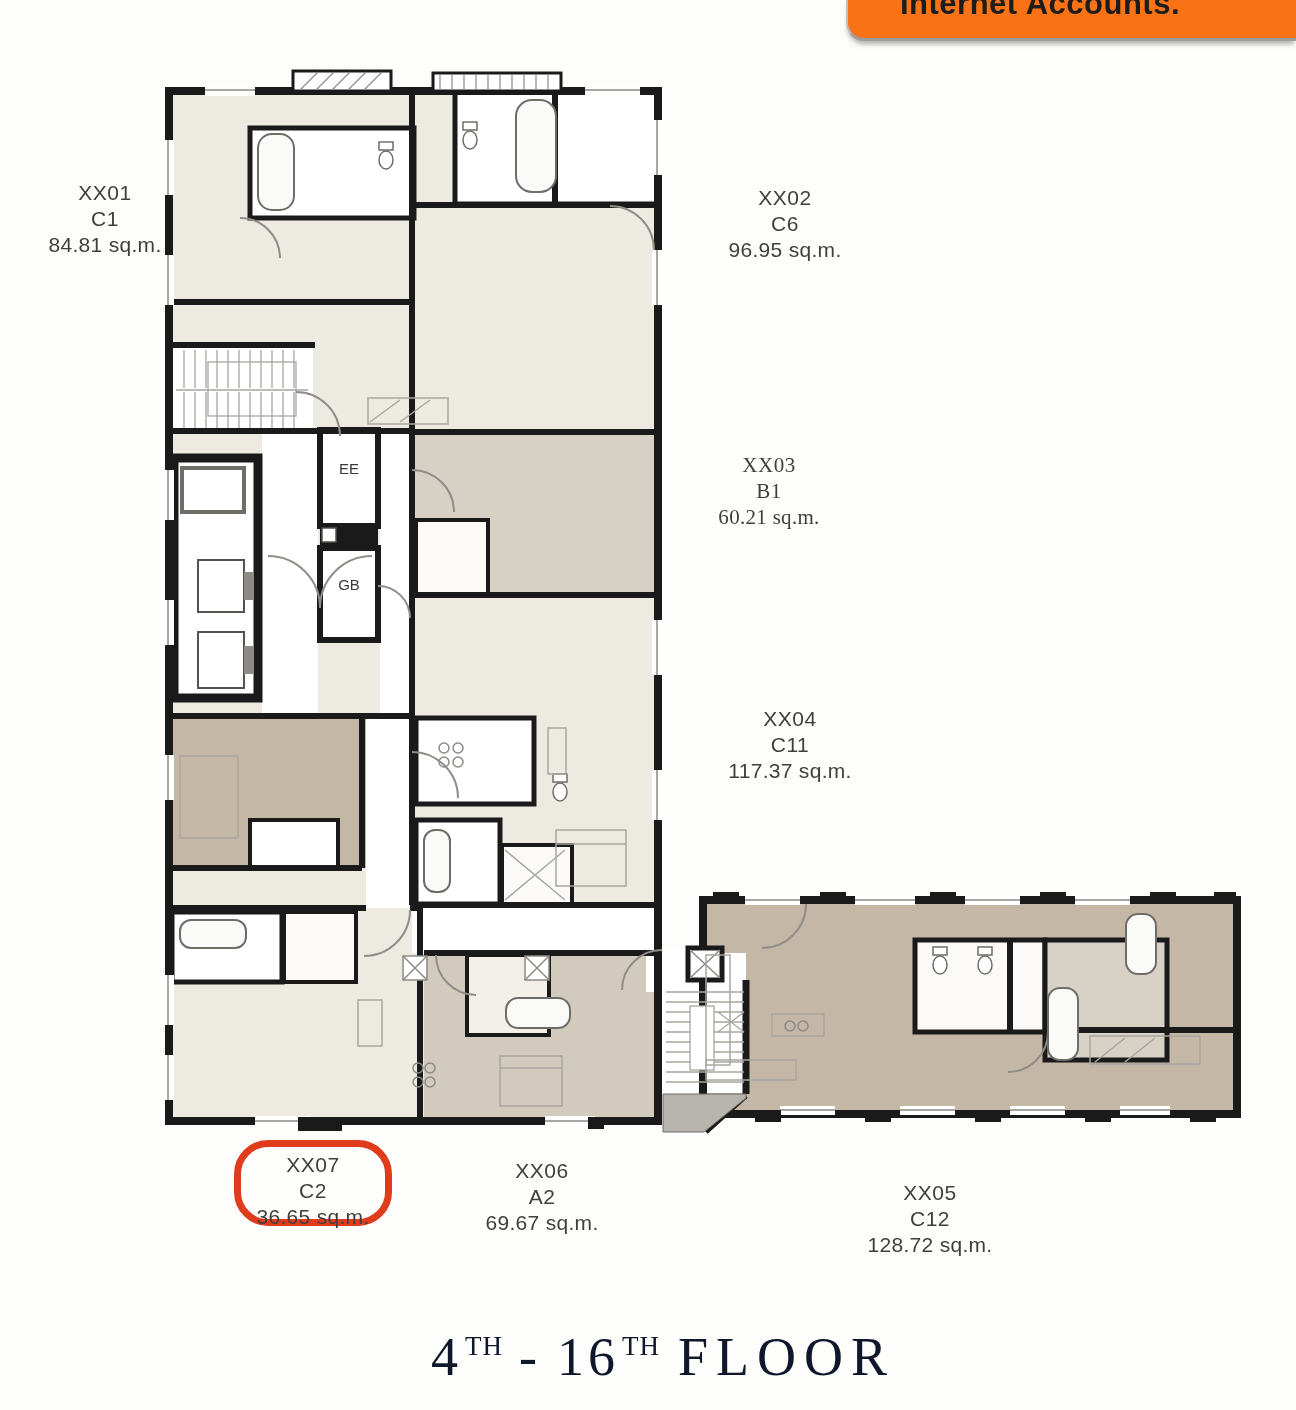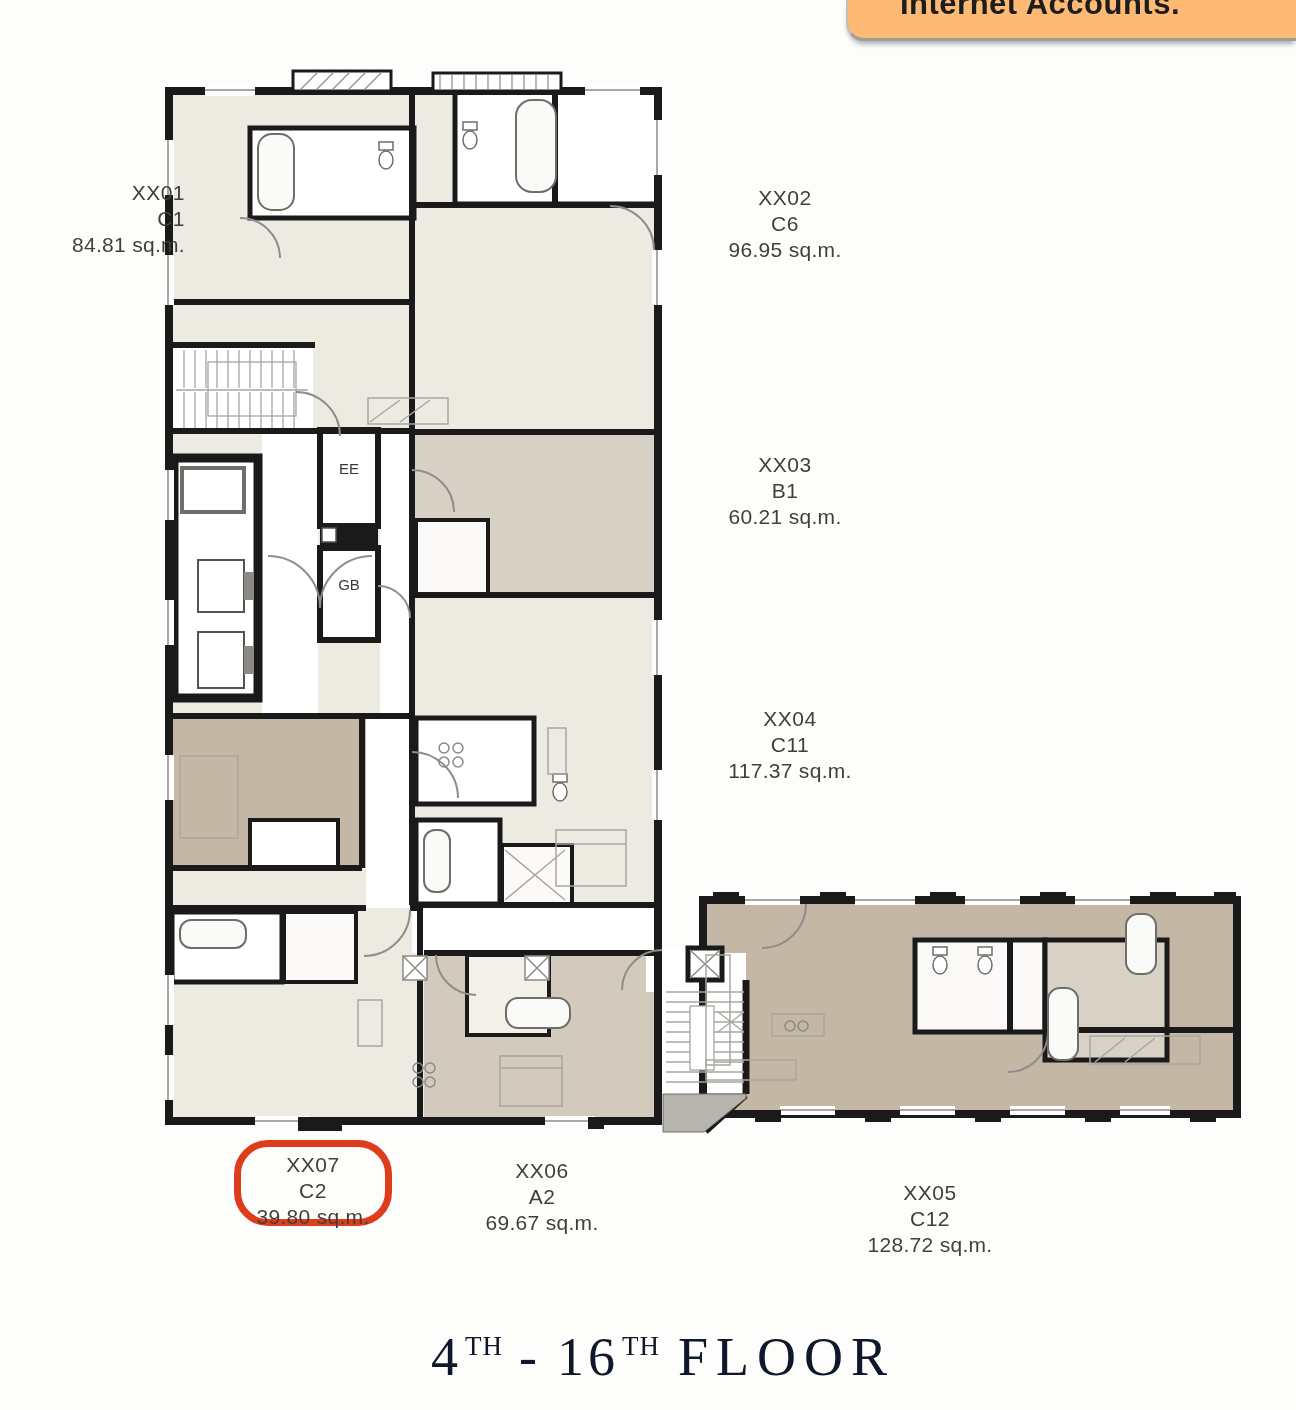--- a/index.html
+++ b/index.html
@@ -6,21 +6,21 @@
   body{
     width:1296px;height:1410px;position:relative;overflow:hidden;
     background:#fdfdfc;
     font-family:"Liberation Sans", sans-serif;
   }
   .page{position:absolute;inset:0;}
 
   
   .window-card{
     position:absolute;top:0;left:846px;right:0;height:38px;
-    background:#fdba74;
+    background:#f97316;
     border-left:2px solid #c2c0bd;
     border-bottom:3px solid #9f9d9a;
     border-bottom-left-radius:18px;
     box-shadow:0 5px 5px -2px rgba(110,108,105,0.55);
     overflow:hidden;
   }
   .window-card .clip-text{
     position:relative;top:-14px;
     text-align:center;padding-right:64px;
     font-size:31px;font-weight:700;letter-spacing:.5px;color:#1d1d1d;
@@ -292,31 +292,31 @@
     </g>
 
     <g font-size="15" fill="#3a3936" text-anchor="middle" font-family="Liberation Sans, sans-serif">
       <text x="349" y="474">EE</text>
       <text x="349" y="590">GB</text>
     </g>
   </svg>
 
   <div class="highlight-oval"></div>
 
-  <div class="unit-label" style="left:25px;top:180px;width:160px;text-align:right;">
+  <div class="unit-label" style="left:25px;top:180px;width:160px;">
     <div class="u-id">XX01</div>
     <div class="u-type">C1</div>
     <div class="u-area">84.81 sq.m.</div>
   </div>
   <div class="unit-label" style="left:700px;top:185px;width:170px;">
     <div class="u-id">XX02</div>
     <div class="u-type">C6</div>
     <div class="u-area">96.95 sq.m.</div>
   </div>
-  <div class="unit-label" style="left:700px;top:452px;width:170px;">
+  <div class="unit-label" style="left:684px;top:452px;width:170px;font-family:Liberation Serif, serif;">
     <div class="u-id">XX03</div>
     <div class="u-type">B1</div>
     <div class="u-area">60.21 sq.m.</div>
   </div>
   <div class="unit-label" style="left:705px;top:706px;width:170px;">
     <div class="u-id">XX04</div>
     <div class="u-type">C11</div>
     <div class="u-area">117.37 sq.m.</div>
   </div>
   <div class="unit-label" style="left:845px;top:1152px;width:170px;margin-top:28px;">
@@ -325,20 +325,20 @@
     <div class="u-area">128.72 sq.m.</div>
   </div>
   <div class="unit-label" style="left:457px;top:1158px;width:170px;">
     <div class="u-id">XX06</div>
     <div class="u-type">A2</div>
     <div class="u-area">69.67 sq.m.</div>
   </div>
   <div class="unit-label" style="left:233px;top:1152px;width:160px;">
     <div class="u-id">XX07</div>
     <div class="u-type">C2</div>
-    <div class="u-area">39.80 sq.m.</div>
+    <div class="u-area">36.65 sq.m.</div>
   </div>
 
   <div class="floor-title">
     <span>4</span><sup>TH</sup><span class="sep">-</span><span>16</span><sup>TH</sup><span class="word">FLOOR</span>
   </div>
 
 </div>
 
 </body></html>

